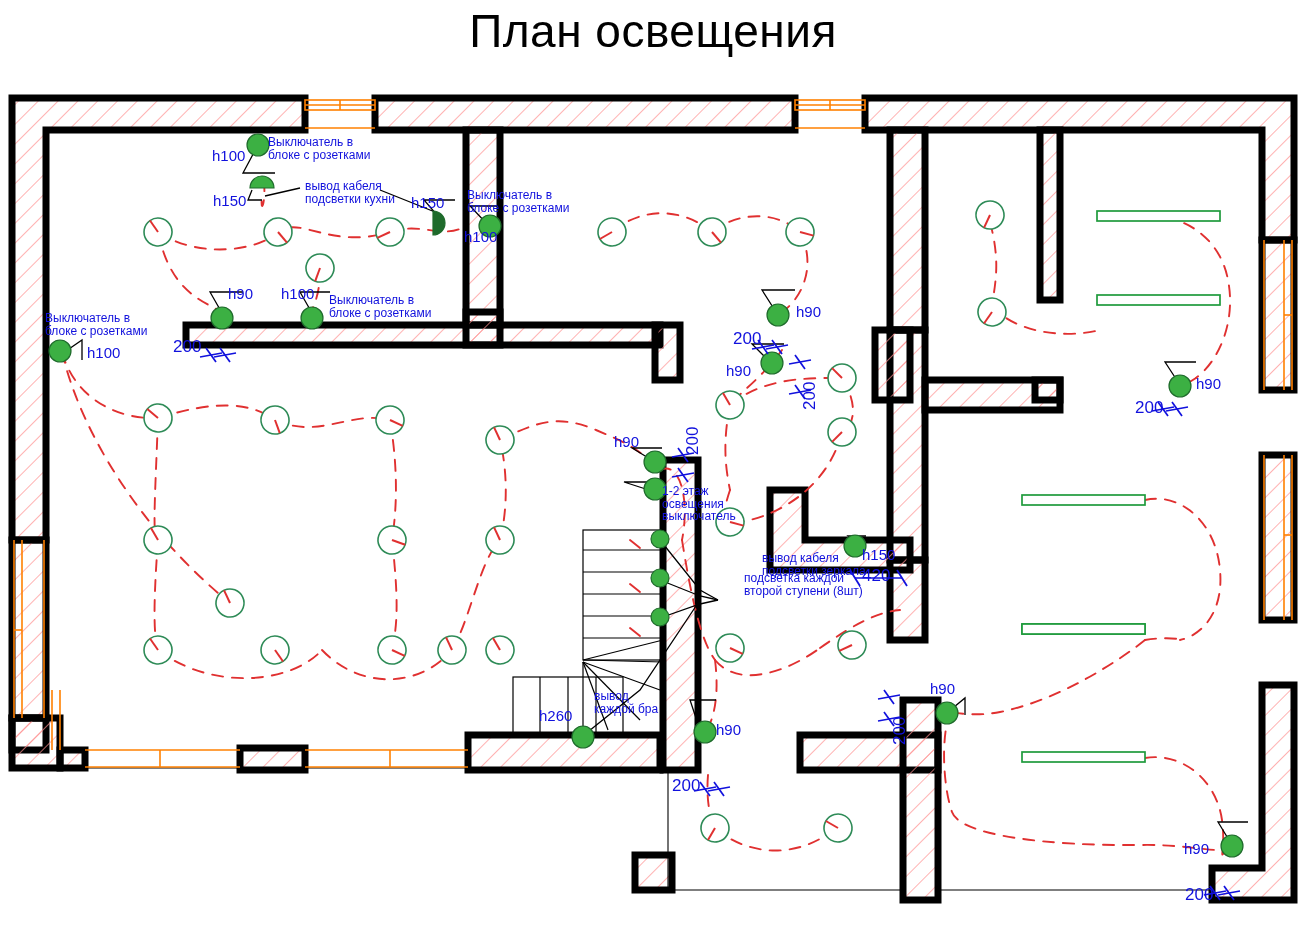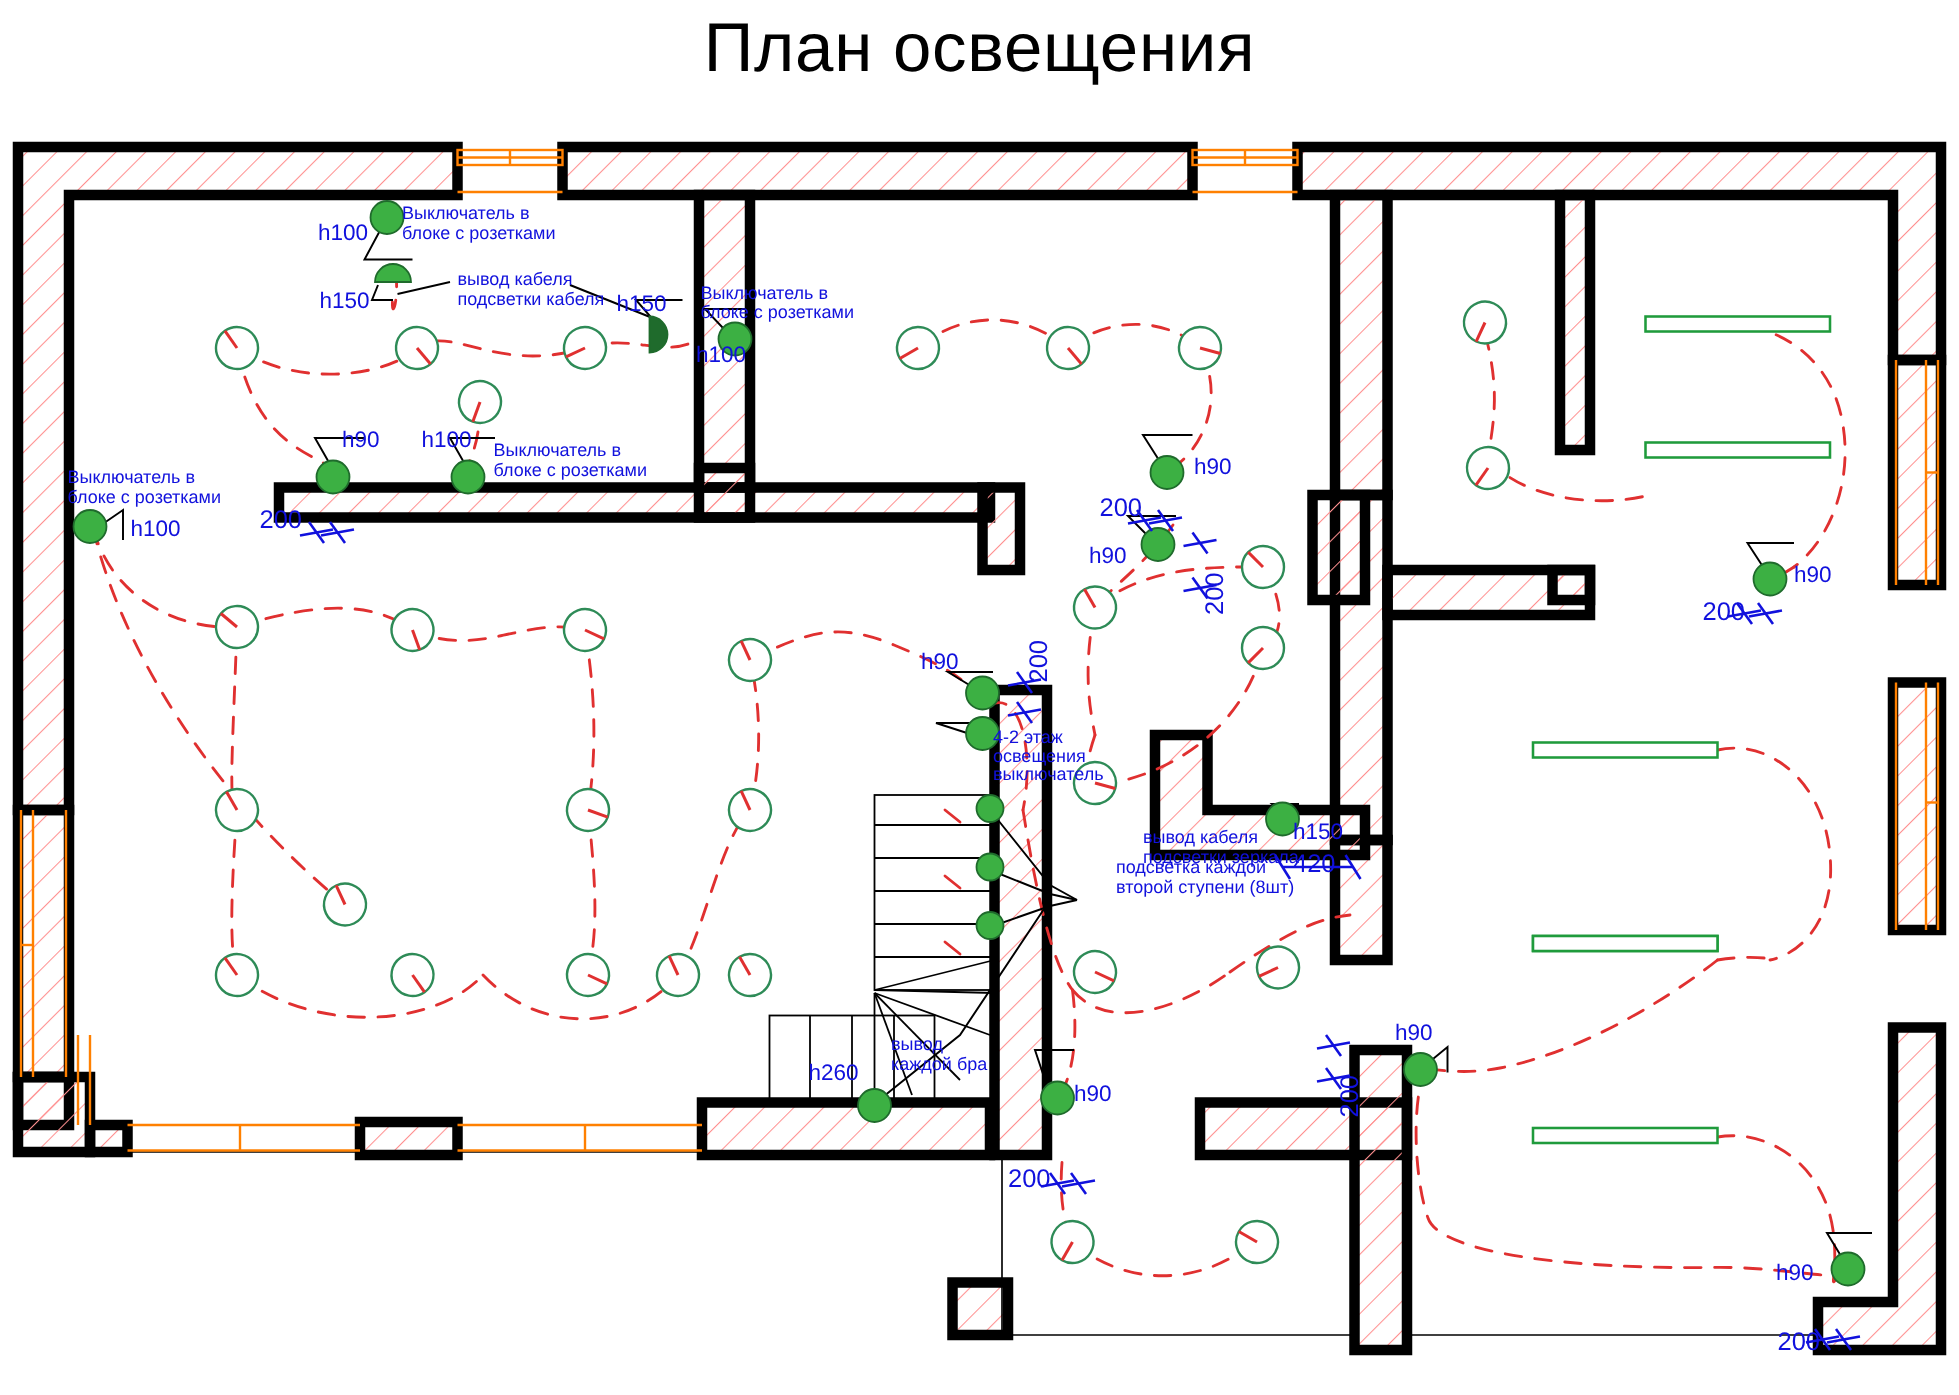--- a/index.html
+++ b/index.html
@@ -426,21 +426,21 @@
   <div class="lbl note" style="left:268px;top:136px;">
     <span>Выключатель в</span><br>
     <span>блоке с розетками</span>
   </div>
 
   <div class="lbl h-lbl" style="left:212px;top:147px;">h100</div>
   <div class="lbl h-lbl" style="left:213px;top:192px;">h150</div>
 
   <div class="lbl note" style="left:305px;top:180px;">
     <span>вывод кабеля</span><br>
-    <span>подсветки кабеля</span>
+    <span>подсветки кухни</span>
   </div>
 
   <div class="lbl h-lbl" style="left:411px;top:194px;">h150</div>
 
   <div class="lbl note" style="left:467px;top:189px;">
     <span>Выключатель в</span><br>
     <span>блоке с розетками</span>
   </div>
   <div class="lbl h-lbl" style="left:464px;top:228px;">h100</div>
 
@@ -462,21 +462,21 @@
 
   <div class="lbl h-lbl" style="left:796px;top:303px;">h90</div>
   <div class="lbl dim" style="left:733px;top:329px;">200</div>
   <div class="lbl h-lbl" style="left:726px;top:362px;">h90</div>
   <div class="lbl dimv" style="left:800px;top:410px;">200</div>
 
   <div class="lbl h-lbl" style="left:614px;top:433px;">h90</div>
   <div class="lbl dimv" style="left:683px;top:455px;">200</div>
 
   <div class="lbl note" style="left:662px;top:485px;">
-    <span>4-2 этаж</span><br>
+    <span>1-2 этаж</span><br>
     <span>освещения</span><br>
     <span>выключатель</span>
   </div>
 
   <div class="lbl note" style="left:700px;top:572px;margin-left:44px;">
     <span>подсветка каждой</span><br>
     <span>второй ступени (8шт)</span>
   </div>
 
   <div class="lbl note" style="left:762px;top:552px;">

